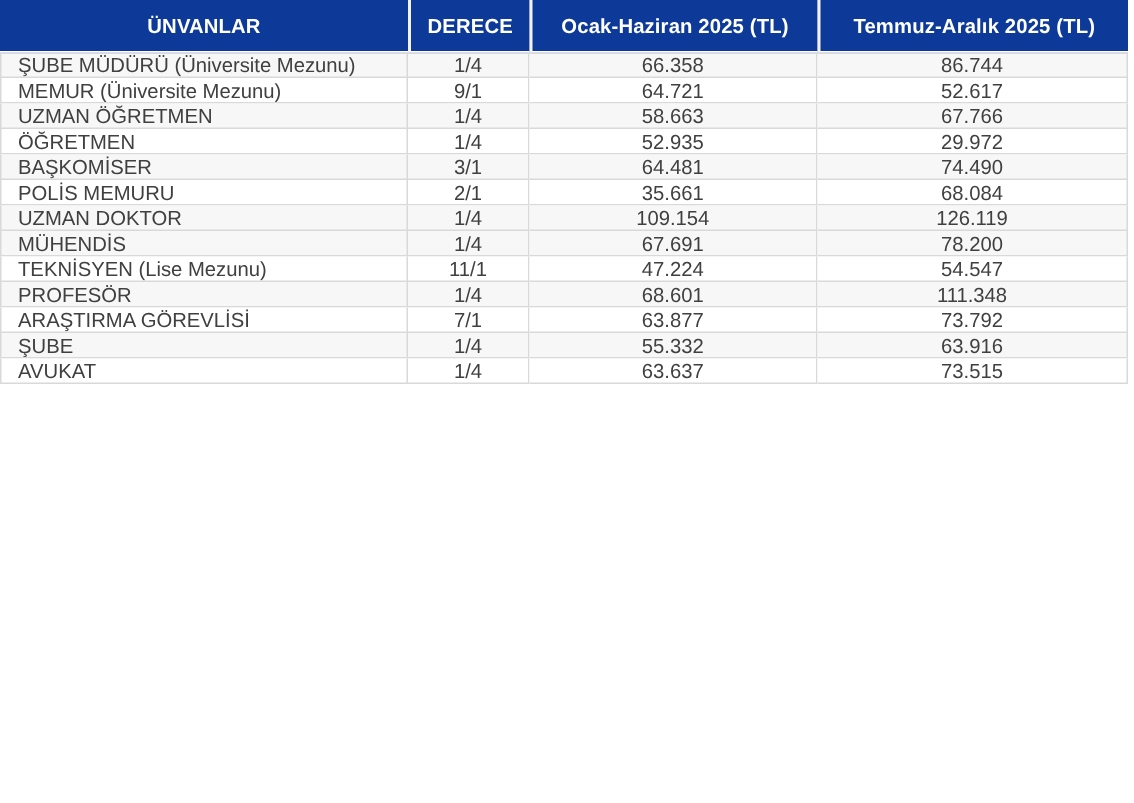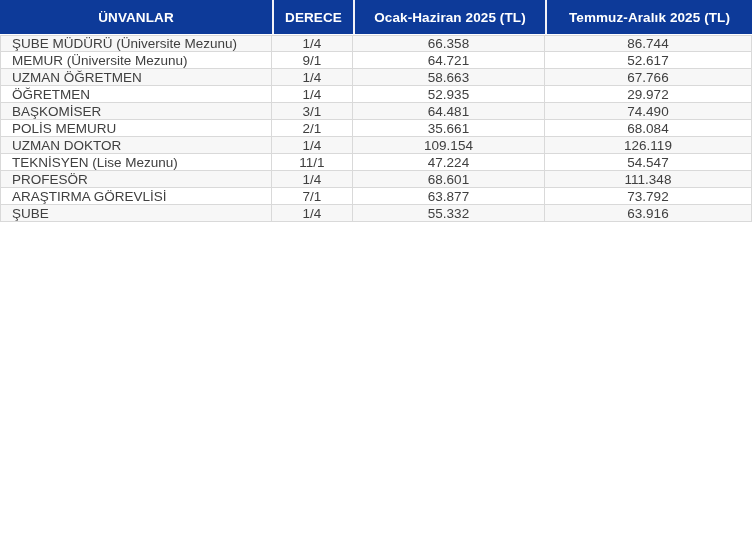--- a/index.html
+++ b/index.html
@@ -121,20 +121,26 @@
           <td>2/1</td>
           <td>35.661</td>
           <td>68.084</td>
         </tr>
         <tr class="stripe">
           <td>UZMAN DOKTOR</td>
           <td>1/4</td>
           <td>109.154</td>
           <td>126.119</td>
         </tr>
+        <tr class="stripe">
+          <td>MÜHENDİS</td>
+          <td>1/4</td>
+          <td>67.691</td>
+          <td>78.200</td>
+        </tr>
         <tr>
           <td>TEKNİSYEN (Lise Mezunu)</td>
           <td>11/1</td>
           <td>47.224</td>
           <td>54.547</td>
         </tr>
         <tr class="stripe">
           <td>PROFESÖR</td>
           <td>1/4</td>
           <td>68.601</td>
@@ -145,15 +151,21 @@
           <td>7/1</td>
           <td>63.877</td>
           <td>73.792</td>
         </tr>
         <tr class="stripe">
           <td>ŞUBE</td>
           <td>1/4</td>
           <td>55.332</td>
           <td>63.916</td>
         </tr>
+        <tr>
+          <td>AVUKAT</td>
+          <td>1/4</td>
+          <td>63.637</td>
+          <td>73.515</td>
+        </tr>
       </tbody>
   </table>
 </div>
 
 </body></html>

